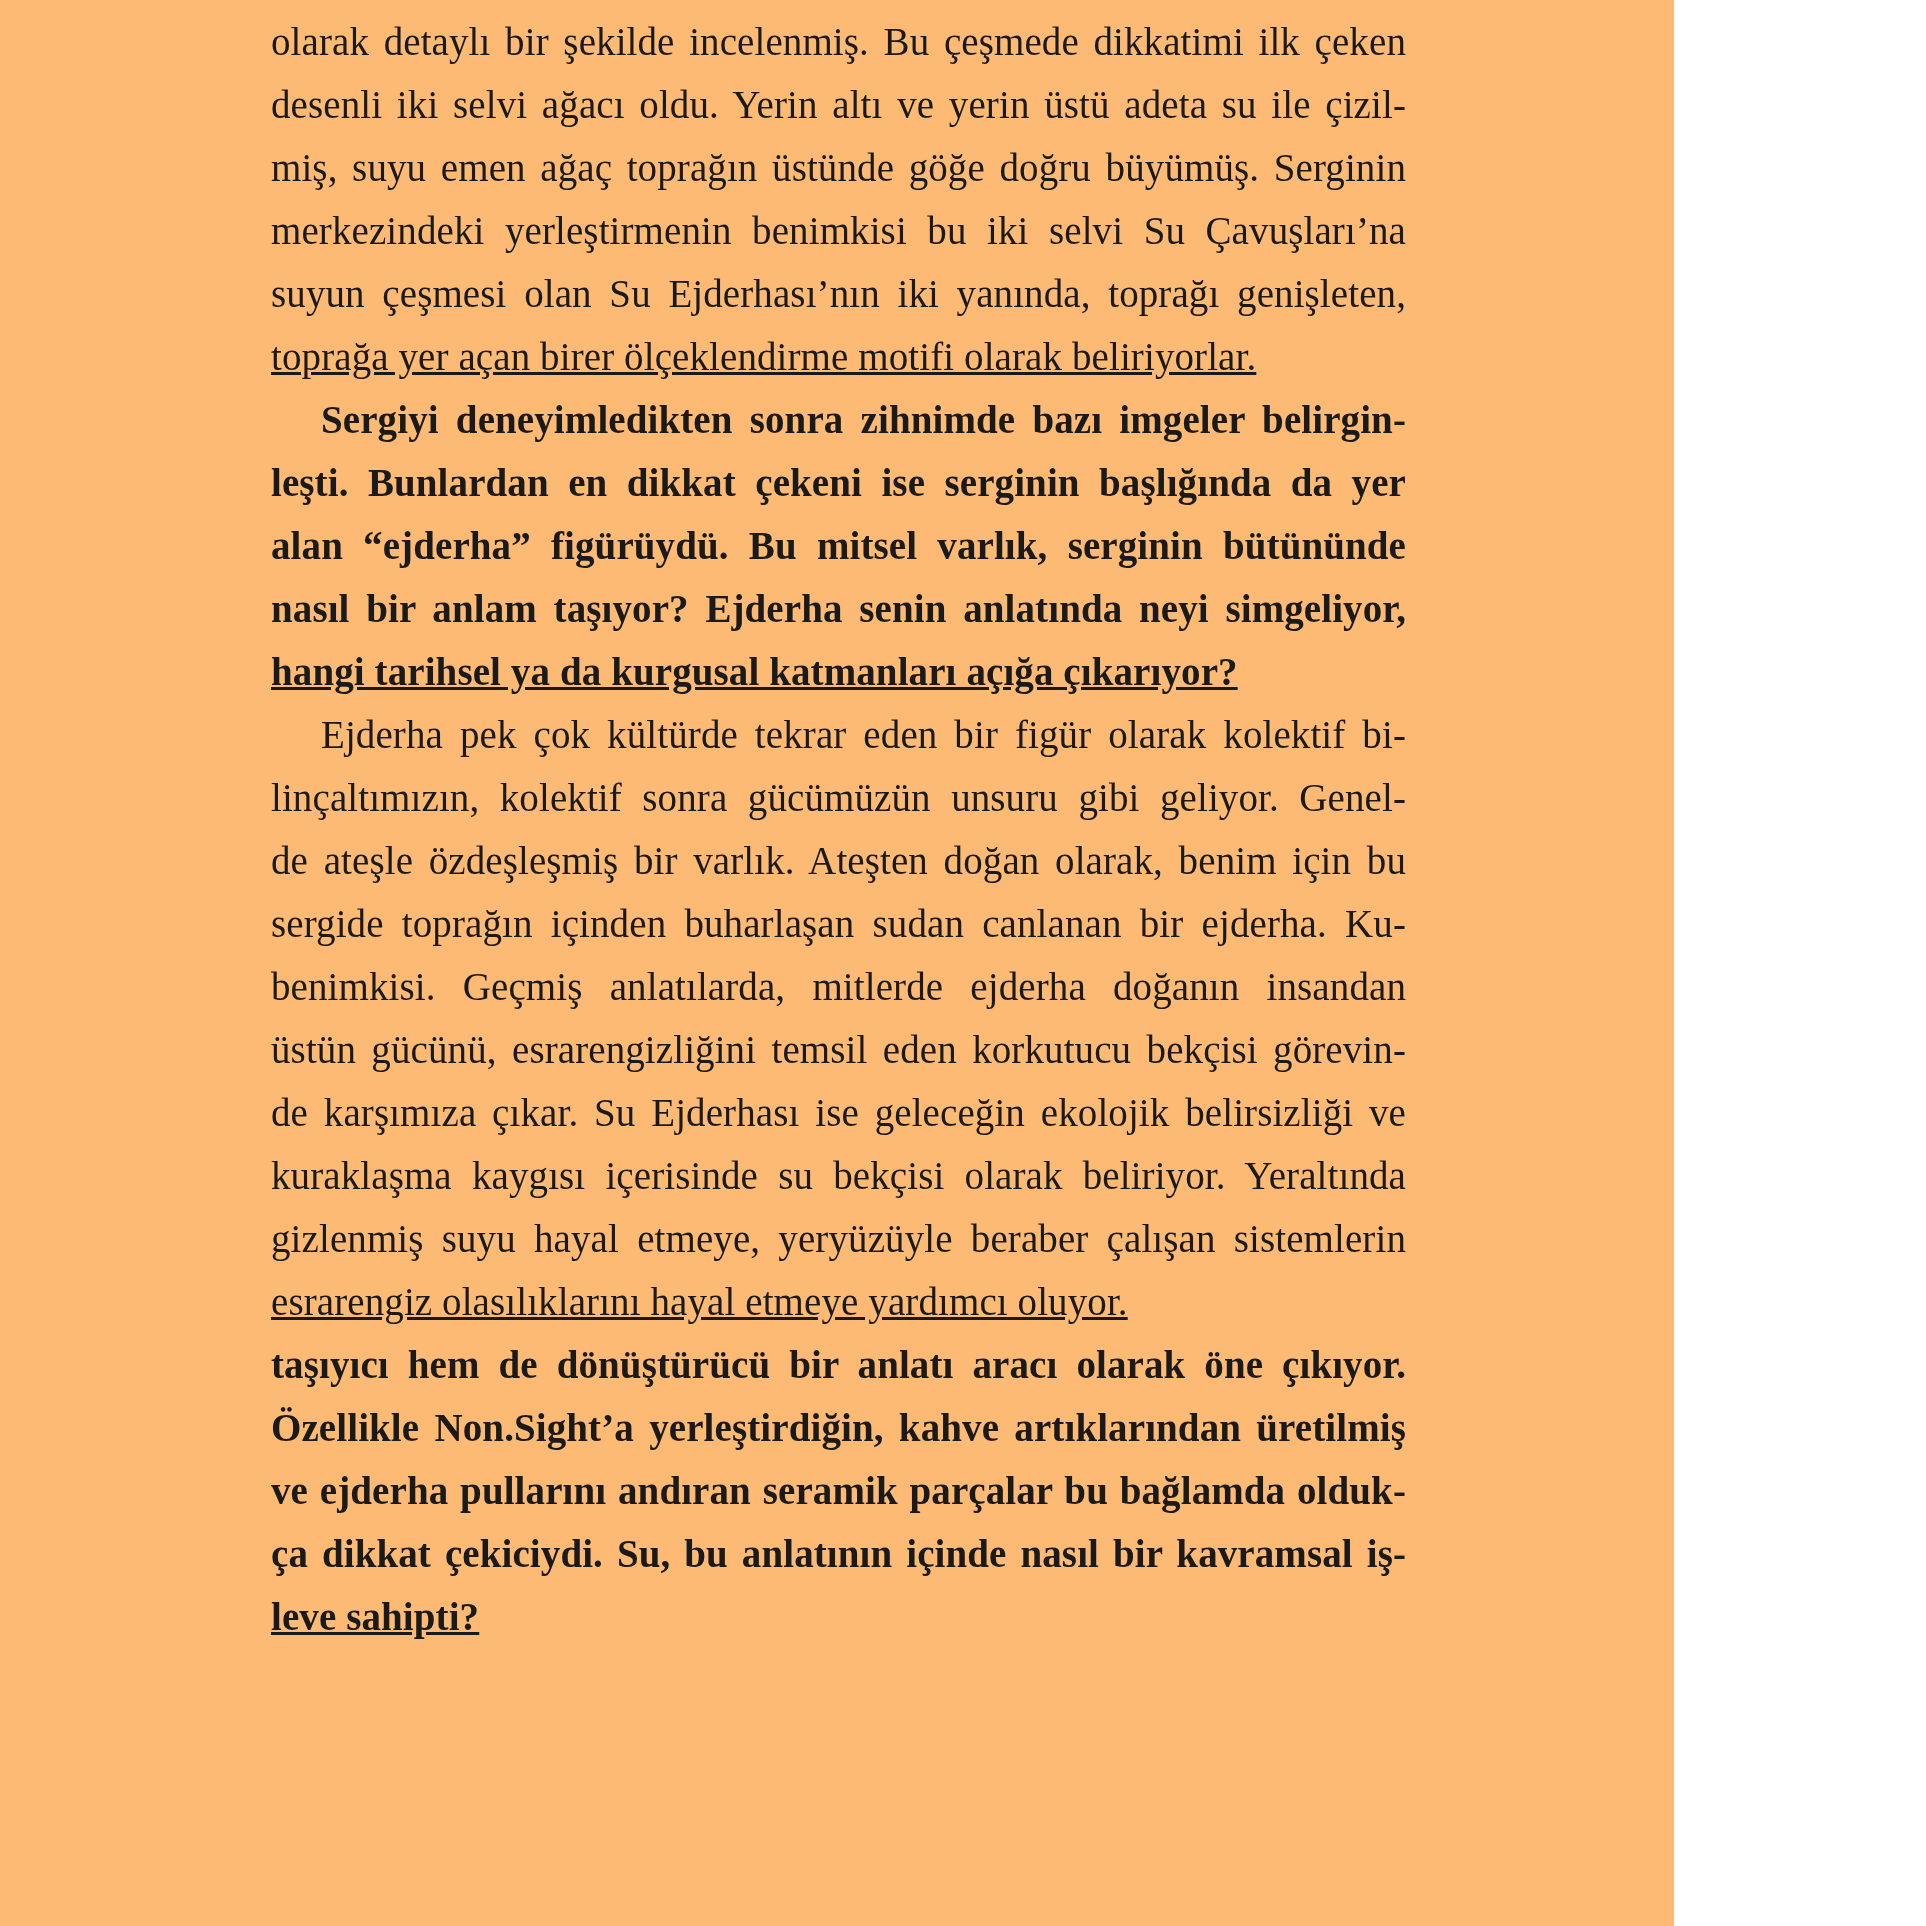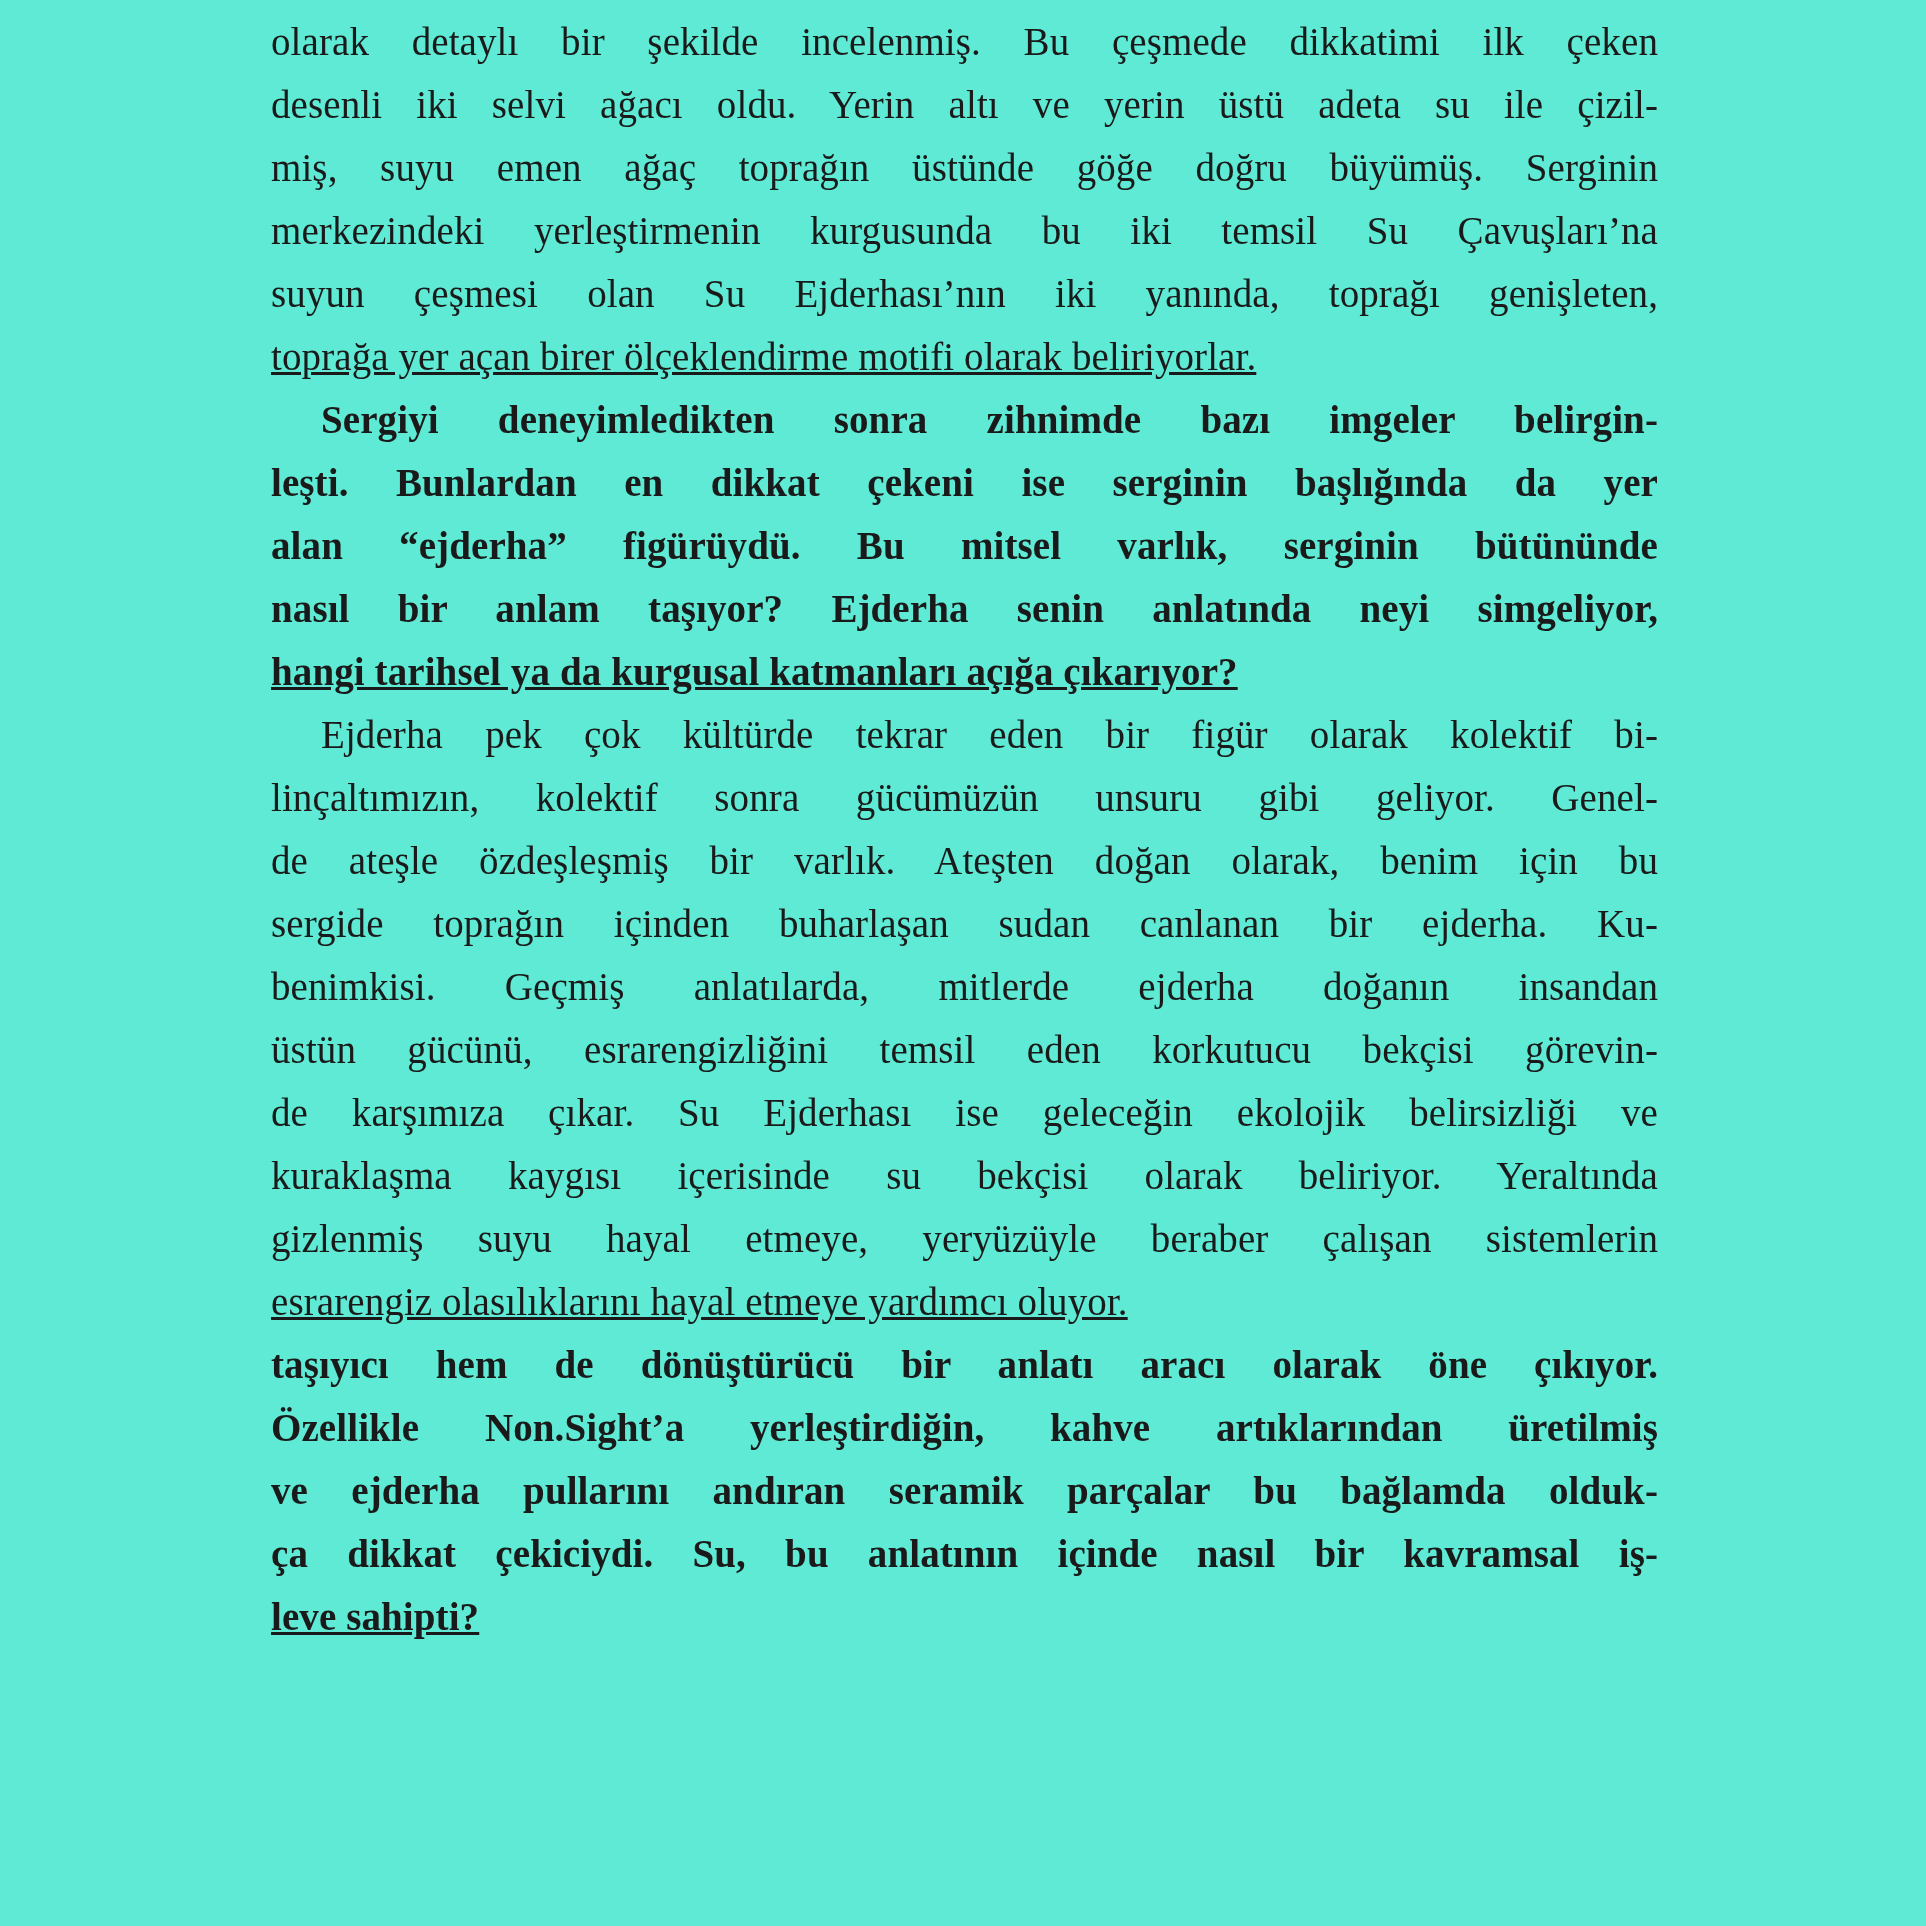--- a/index.html
+++ b/index.html
@@ -9,24 +9,24 @@
   }
   body {
     width: 1926px;
     height: 1926px;
     font-family: "Liberation Serif", "DejaVu Serif", serif;
     color: #1a1a1a;
     overflow: hidden;
   }
   .page {
     box-sizing: border-box;
-    width: 1926px;
+    width: 1674px;
     height: 1926px;
     padding: 10px 268px 0 271px;
-    background: #5eead4;
+    background: #fdba74;
   }
   .line {
     font-size: 39px;
     line-height: 63px;
     text-align: justify;
     text-align-last: justify;
     -moz-text-align-last: justify;
     letter-spacing: 0.1px;
   }
   .line.lastline {
@@ -44,21 +44,21 @@
   }
 </style>
 </head>
 <body>
 
 <main class="page">
   <div id="content">
       <div class="line"><span>olarak detaylı bir şekilde incelenmiş. Bu çeşmede dikkatimi ilk çeken</span></div>
       <div class="line"><span>desenli iki selvi ağacı oldu. Yerin altı ve yerin üstü adeta su ile çizil-</span></div>
       <div class="line"><span>miş, suyu emen ağaç toprağın üstünde göğe doğru büyümüş. Serginin</span></div>
-      <div class="line"><span>merkezindeki yerleştirmenin kurgusunda bu iki temsil </span><span class="italic">Su Çavuşları</span><span>’na</span></div>
+      <div class="line"><span>merkezindeki yerleştirmenin benimkisi bu iki selvi </span><span class="italic">Su Çavuşları</span><span>’na</span></div>
       <div class="line"><span>suyun çeşmesi olan </span><span class="italic">Su Ejderhası</span><span>’nın iki yanında, toprağı genişleten,</span></div>
       <div class="line lastline"><span>toprağa yer açan birer ölçeklendirme motifi olarak beliriyorlar.</span></div>
       <div class="line bold indent"><span>Sergiyi deneyimledikten sonra zihnimde bazı imgeler belirgin-</span></div>
       <div class="line bold"><span>leşti. Bunlardan en dikkat çekeni ise serginin başlığında da yer</span></div>
       <div class="line bold"><span>alan “ejderha” figürüydü. Bu mitsel varlık, serginin bütününde</span></div>
       <div class="line bold"><span>nasıl bir anlam taşıyor? Ejderha senin anlatında neyi simgeliyor,</span></div>
       <div class="line bold lastline"><span>hangi tarihsel ya da kurgusal katmanları açığa çıkarıyor?</span></div>
       <div class="line indent"><span>Ejderha pek çok kültürde tekrar eden bir figür olarak kolektif bi-</span></div>
       <div class="line"><span>linçaltımızın, kolektif sonra gücümüzün unsuru gibi geliyor. Genel-</span></div>
       <div class="line"><span>de ateşle özdeşleşmiş bir varlık. Ateşten doğan olarak, benim için bu</span></div>

